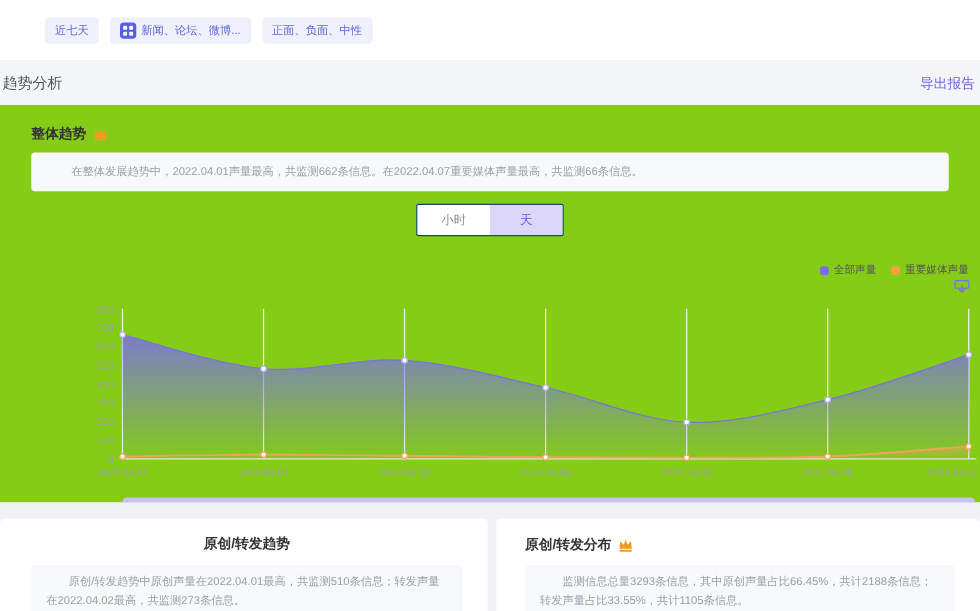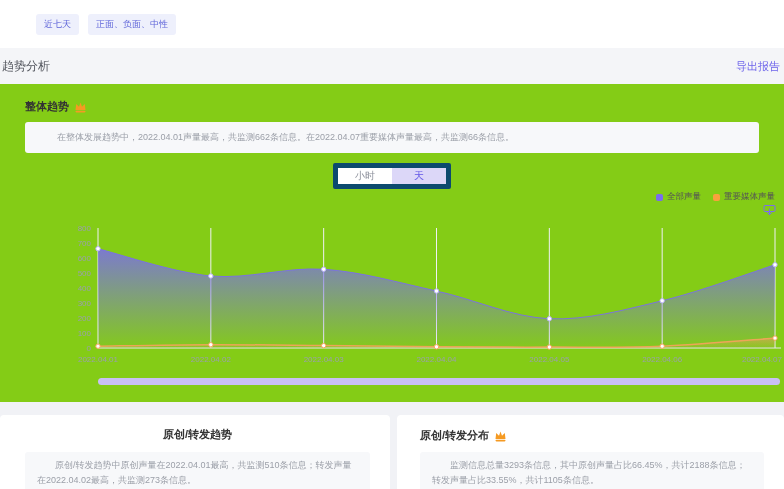--- a/index.html
+++ b/index.html
@@ -17,26 +17,26 @@
   .section-title { font-size:12px; color:#51545c; }
   .export-link { font-size:11px; color:#6d64ea; cursor:pointer; }
   
   .main-card { height:318px; background:#84cc16; padding:14px 0 0 0; }
   .block-title-row { display:flex; align-items:center; gap:5px; padding:0 25px; height:16px; }
   .block-title { font-size:11px; font-weight:bold; color:#333; }
   .summary-box { margin:8px 25px 0 25px; background:#f7f8fa; border-radius:3px;
     padding:8px 14px; font-size:9px; color:#9b9fa8; line-height:1.7; text-indent:2em; }
   
   .gran-group { width:118px; height:26px; margin:10px auto 0 auto; display:flex;
-    border:5px solid #0c4a6e; border-radius:2px; overflow:hidden; background:#fff; }
+    border:1px solid #0c4a6e; border-radius:2px; overflow:hidden; background:#fff; }
   .gran-btn { flex:1; display:flex; align-items:center; justify-content:center;
     font-size:10px; color:#8a8e99; cursor:pointer; background:#fff; border:none; }
   .gran-btn.selected { background:#dcd7f8; color:#6256e6; }
   
-  .legend-row { margin-top:2px; display:flex; justify-content:flex-end; align-items:center;
+  .legend-row { margin-top:21px; display:flex; justify-content:flex-end; align-items:center;
     gap:12px; padding-right:9px; height:12px; }
   .legend-item { display:flex; align-items:center; gap:4px; cursor:pointer; }
   .legend-marker { width:7px; height:7px; border-radius:2px; }
   .legend-label { font-size:8.5px; color:#555; }
   .toolbox-row { display:flex; justify-content:flex-end; padding-right:8px; height:15px; align-items:center; }
   
   .datazoom { margin:6px 0 0 98px; width:682px; height:7px; background:#c9c0f4;
     border-radius:4px; cursor:pointer; }
   
   .bottom-area { height:87px; background:#f1f2f6; display:flex; gap:7px; padding-top:13px; }
@@ -45,20 +45,31 @@
   .bottom-card.right { width:387px; padding-left:23px; }
   .card-summary { margin-top:9px; background:#f7f8fa; border-radius:3px; padding:6px 12px;
     font-size:9px; color:#9b9fa8; line-height:1.7; text-indent:2em; }
 </style>
 </head>
 <body>
 
 <div class="topbar">
   <div class="pill">
     <span>近七天</span>
+  </div>
+  <div class="pill">
+    <span class="pill-icon">
+      <svg width="9" height="9" viewBox="0 0 9 9">
+          <rect x="0.5" y="0.5" width="3.2" height="3.2" rx="0.8" fill="#fff"></rect>
+          <rect x="5.3" y="0.5" width="3.2" height="3.2" rx="0.8" fill="#fff"></rect>
+          <rect x="0.5" y="5.3" width="3.2" height="3.2" rx="0.8" fill="#fff"></rect>
+          <rect x="5.3" y="5.3" width="3.2" height="3.2" rx="0.8" fill="#fff"></rect>
+        </svg>
+    </span>
+    <span>新闻、论坛、微博...</span>
   </div>
   <div class="pill">
     <span>正面、负面、中性</span>
   </div>
 </div>
 
 <div class="section-header">
   <span class="section-title">趋势分析</span>
   <span class="export-link">导出报告</span>
 </div>

